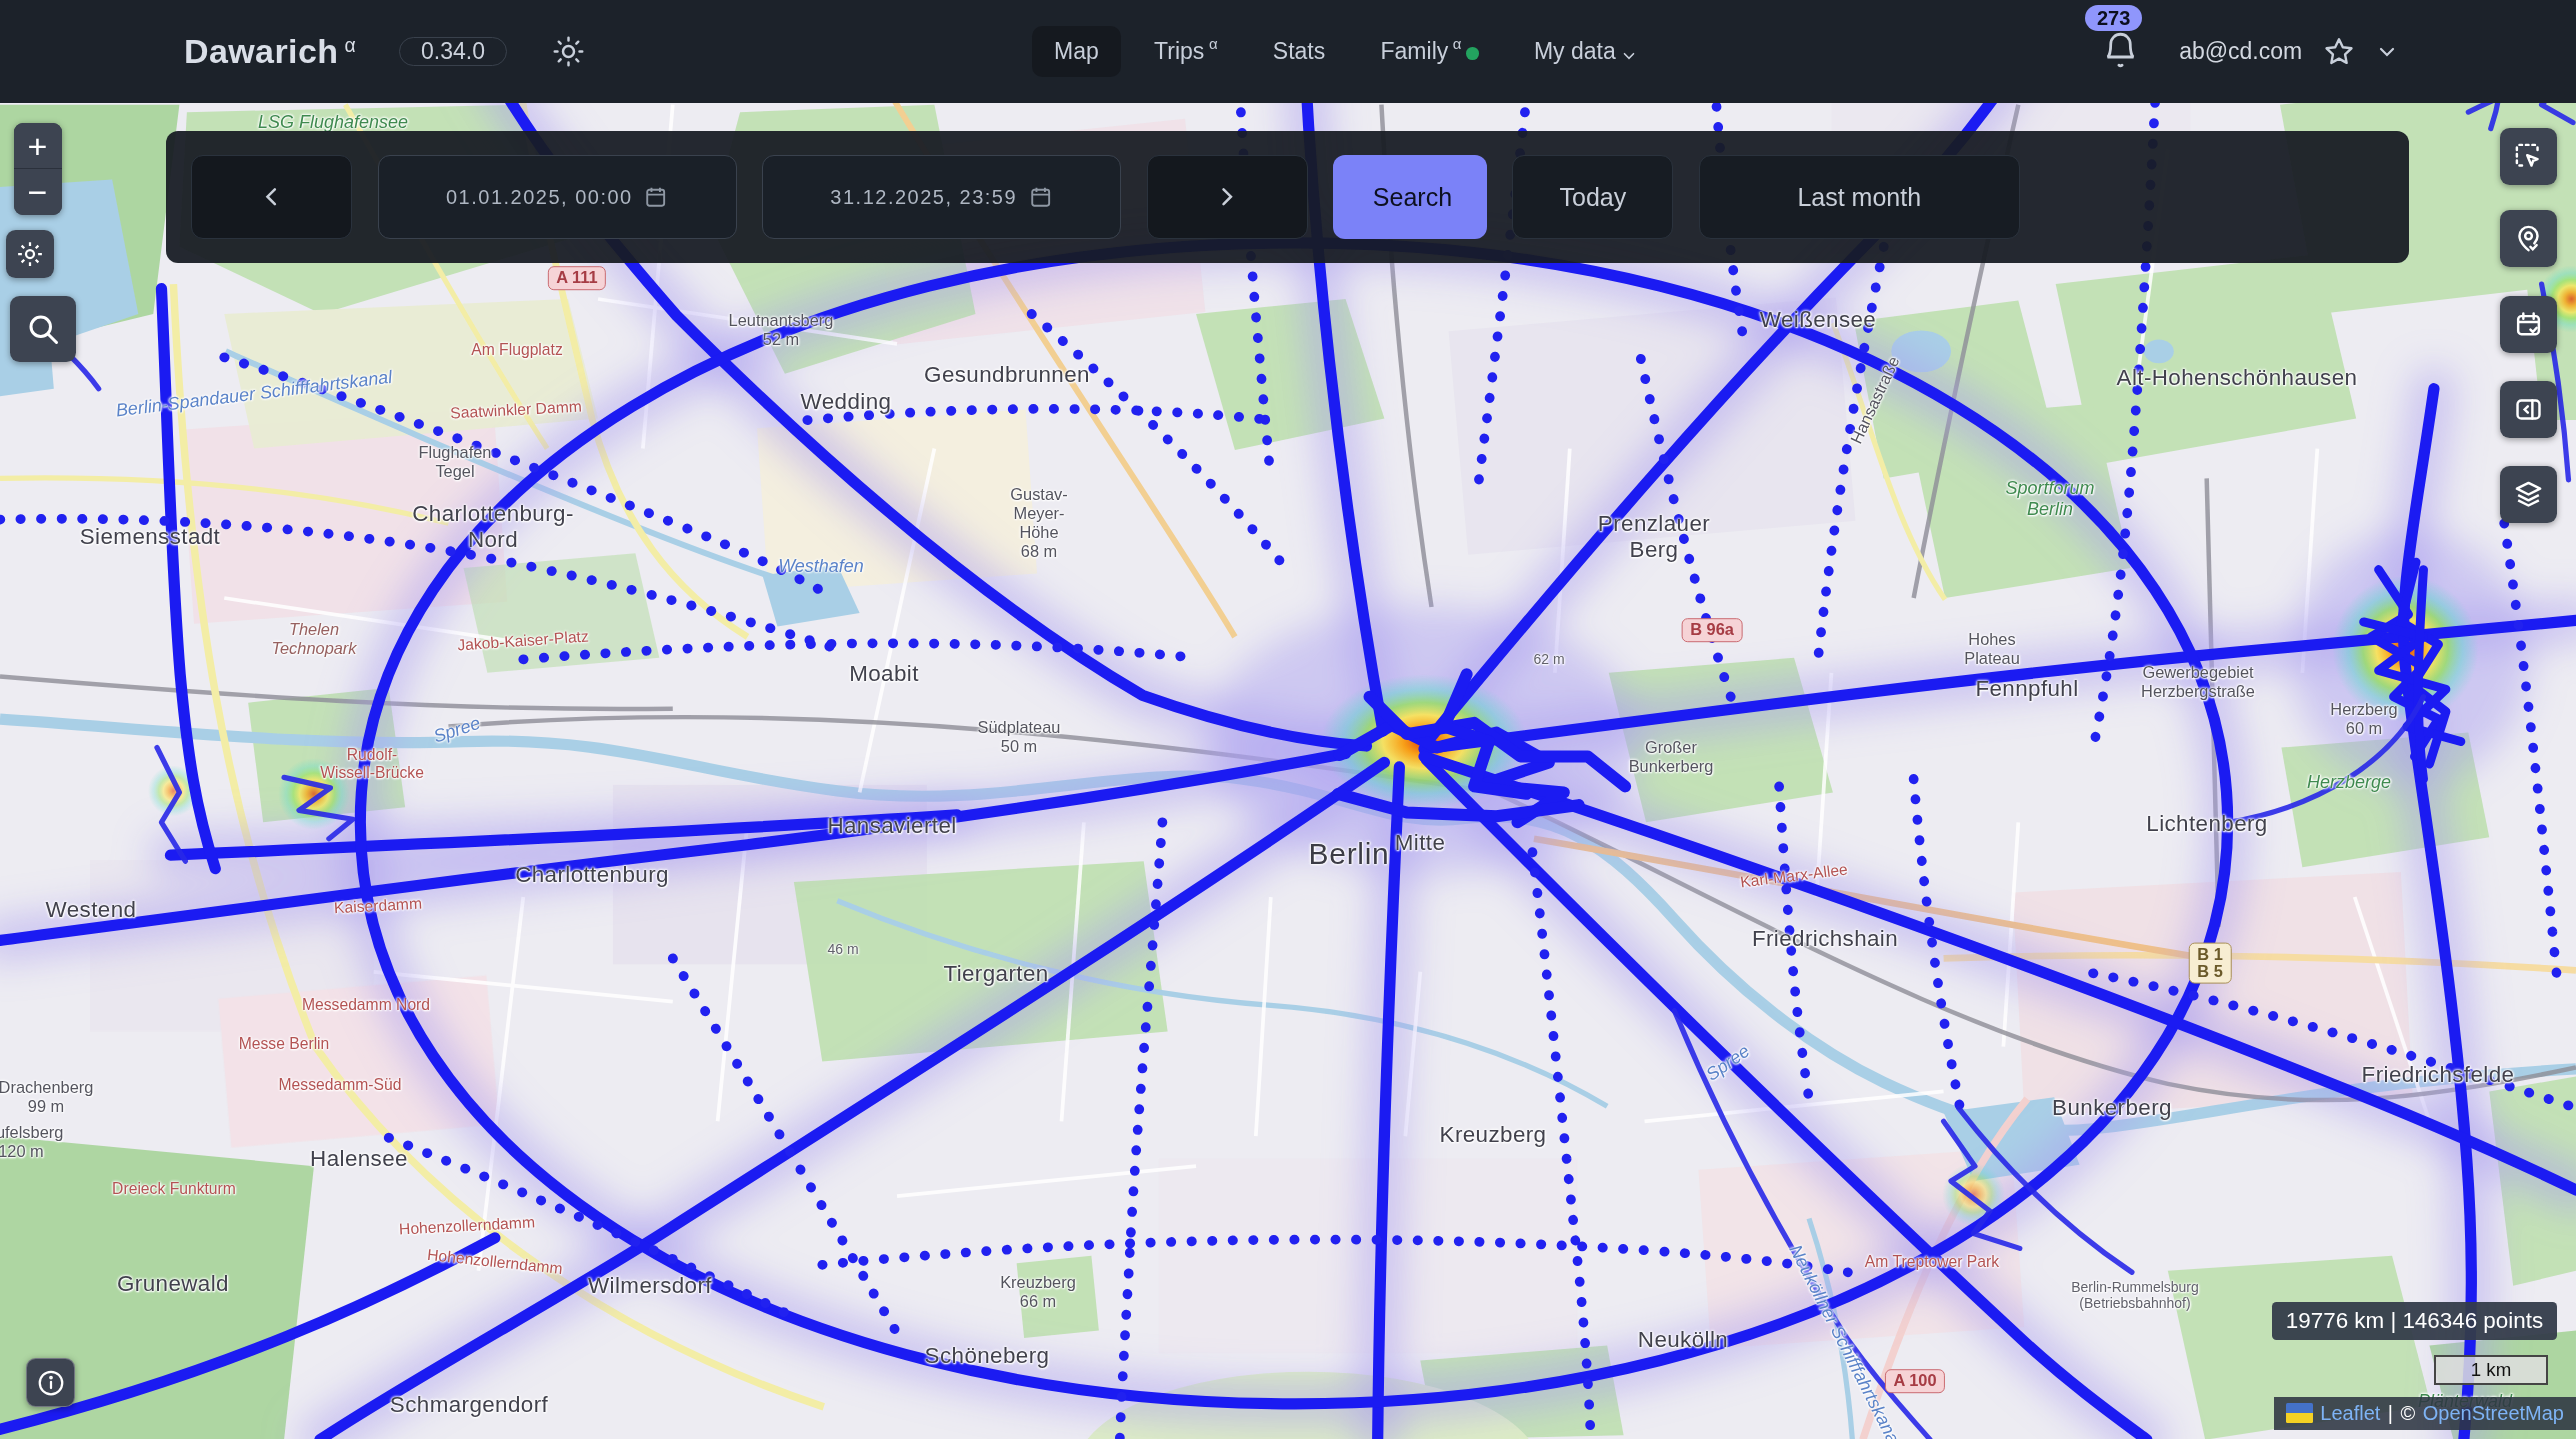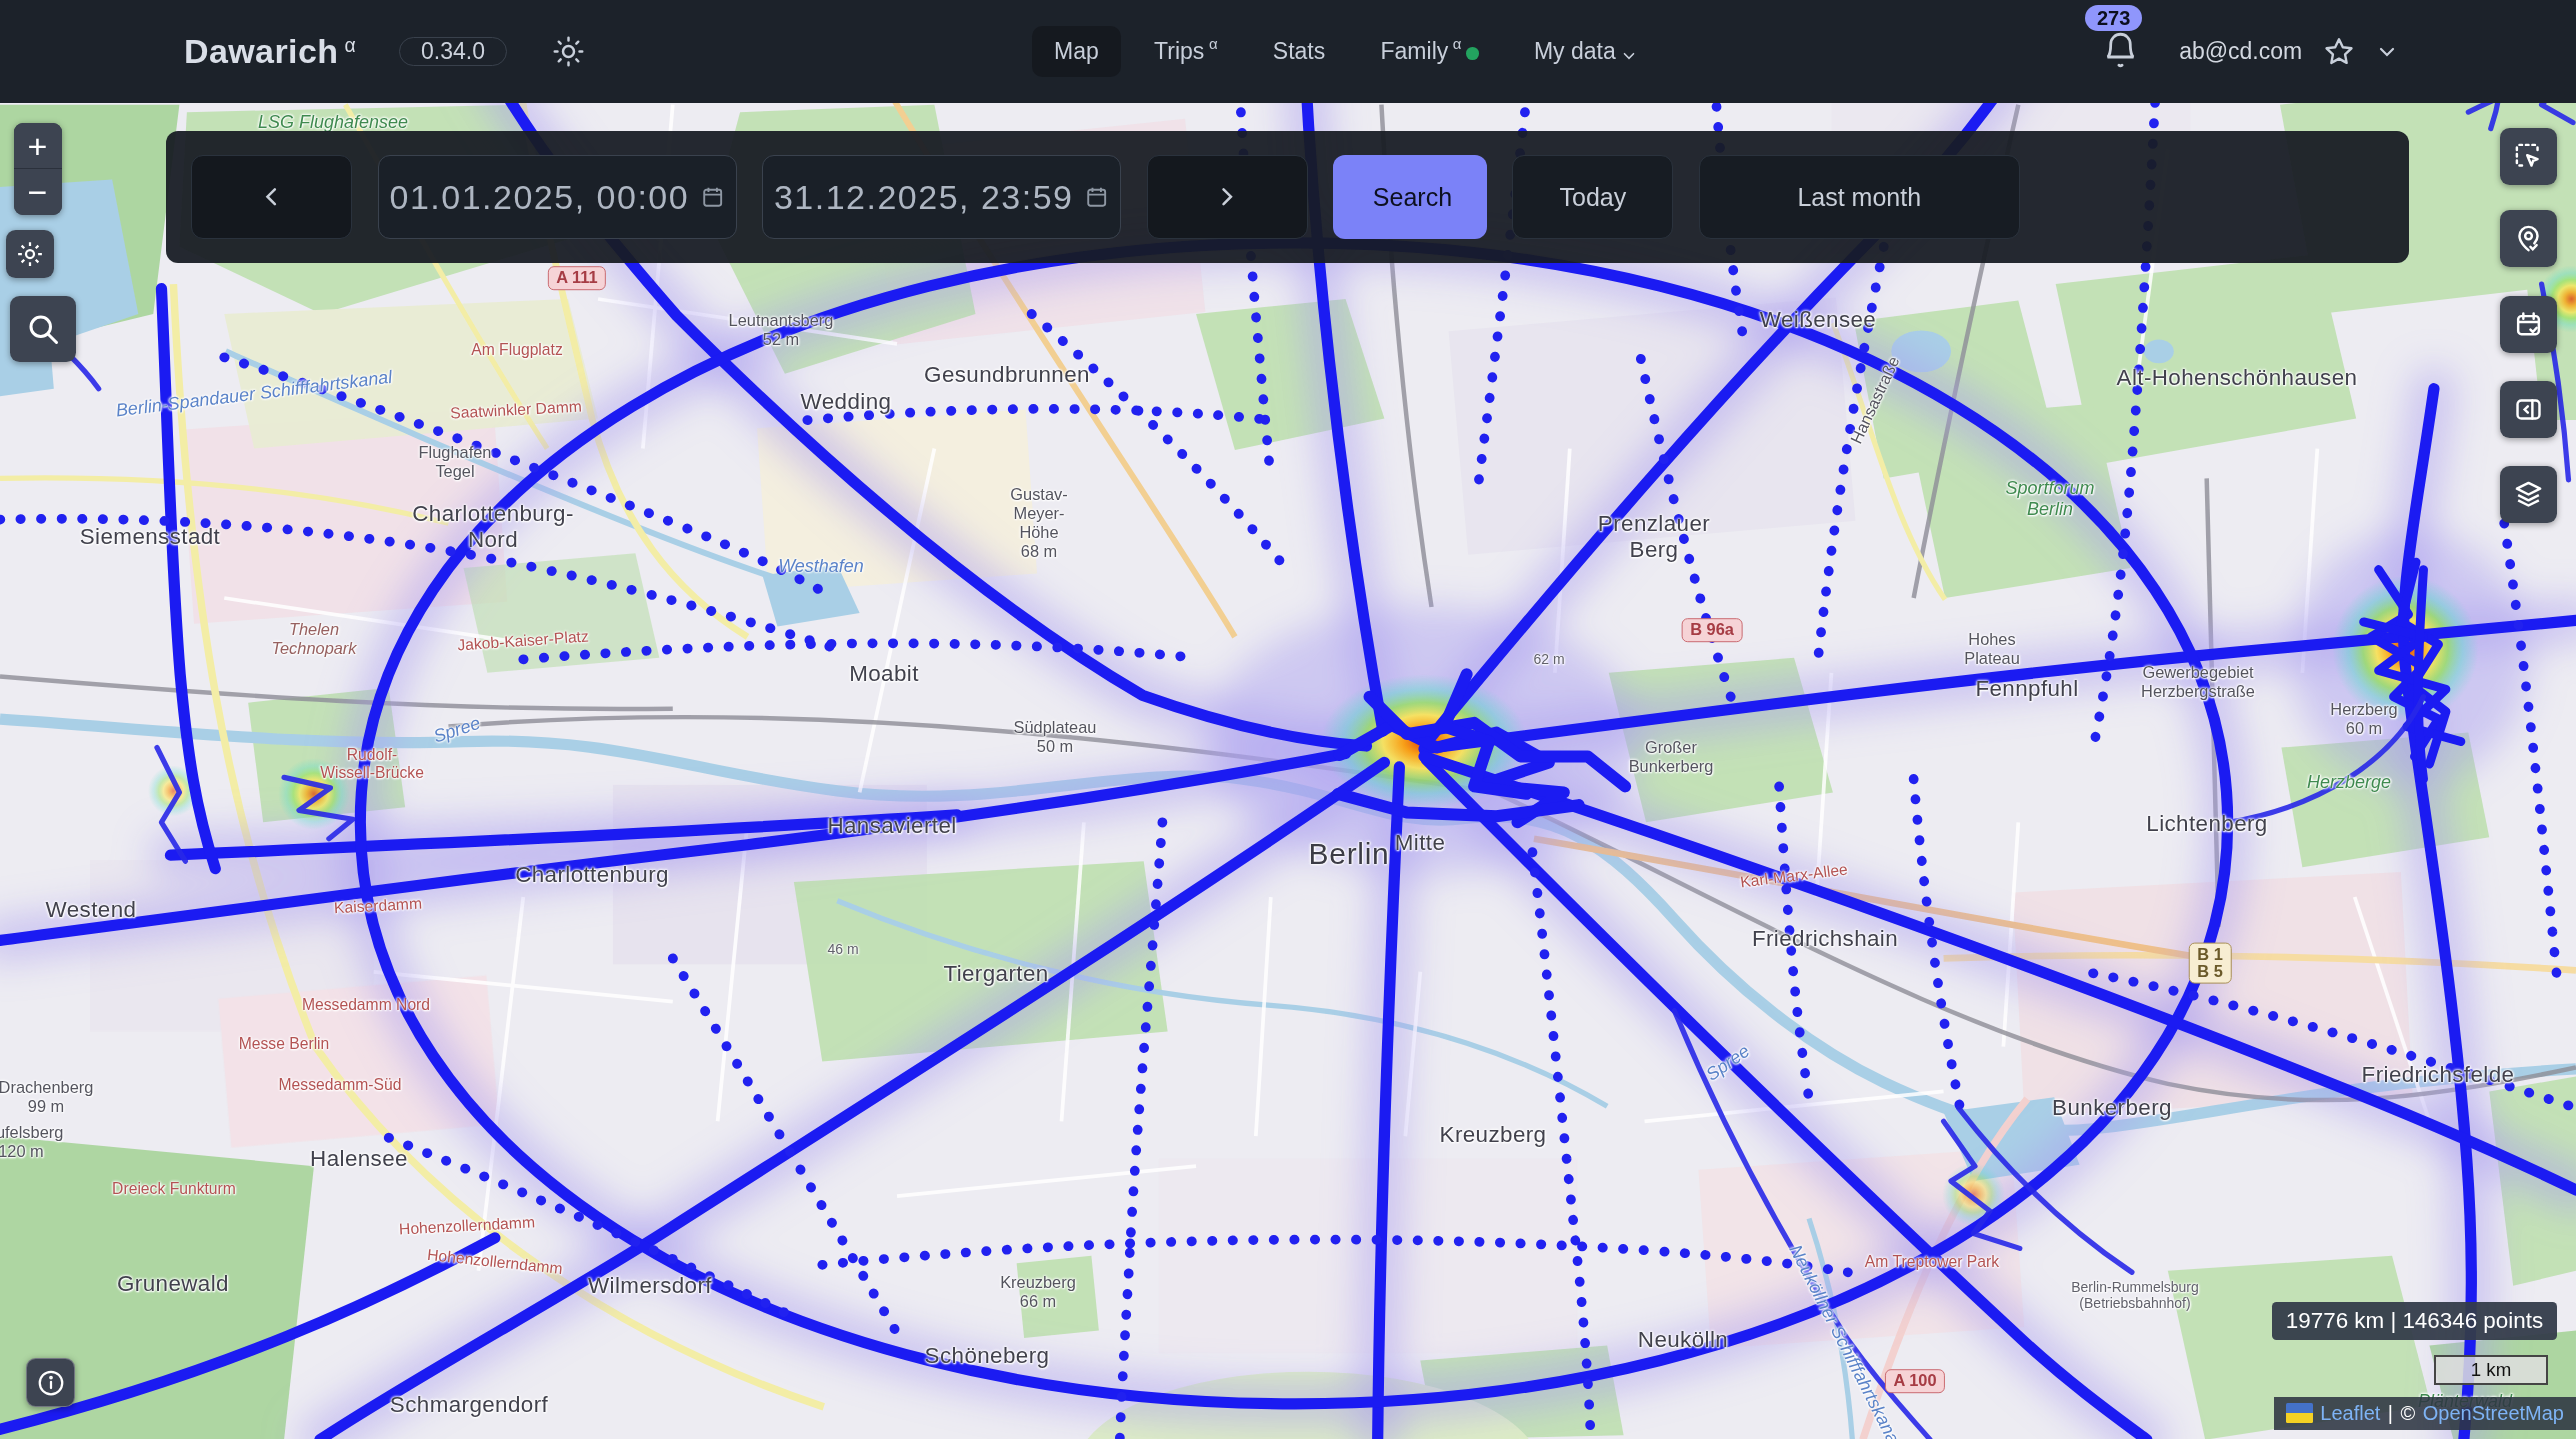--- a/index.html
+++ b/index.html
@@ -44,21 +44,21 @@
   .email{font-size:23px;color:#d3d8e1;}
   .icon-btn{background:none;border:none;cursor:pointer;display:flex;align-items:center;padding:0;}
 
   
   .ctrlbar{position:absolute;left:166px;top:131px;width:2243px;height:132px;background:rgba(23,28,35,.94);
            border-radius:12px;display:flex;align-items:center;gap:25.4px;padding:0 25.4px;z-index:40;}
   .cbtn{height:84px;background:#171c23;border:1.5px solid #2a323d;border-radius:12px;color:#c9cfd9;font-size:25px;
         display:flex;align-items:center;justify-content:center;cursor:pointer;}
   .arrow-btn{width:161px;background:#14181e;}
   .date-field{width:359px;height:84px;background:#1a2028;border:1.5px solid #3a424e;border-radius:12px;color:#aeb6c2;
-        font-size:34px;letter-spacing:1.5px;display:flex;align-items:center;justify-content:center;gap:10.5px;cursor:text;}
+        font-size:20px;letter-spacing:1.5px;display:flex;align-items:center;justify-content:center;gap:10.5px;cursor:text;}
   .btn-search{width:154px;background:#7b82f8;border:none;color:#0d1020;font-weight:normal;padding-left:11px;}
   .btn-today{width:161px;}
   .btn-7d{width:321px;}
   .btn-month{width:321px;}
 
   
   .mapbtn{position:absolute;background:#3d4451;border:none;border-radius:9.7px;display:flex;align-items:center;
           justify-content:center;cursor:pointer;box-shadow:0 1.5px 6px rgba(0,0,0,.35);z-index:30;}
   .zoomctl{position:absolute;left:13.5px;top:123px;width:48px;background:#3d4451;border-radius:9px;overflow:hidden;
            box-shadow:0 1.5px 6px rgba(0,0,0,.35);z-index:30;}
@@ -330,21 +330,21 @@
       <span class="ml g" style="left: 2027px; top: 689px;">Fennpfuhl</span>
       <span class="ml gs" style="left: 2198px; top: 682px;">Gewerbegebiet
 Herzbergstraße</span>
       <span class="ml gs" style="left: 2364px; top: 719px;">Herzberg
 60 m</span>
       <span class="ml gi" style="left: 2349px; top: 782px;">Herzberge</span>
       <span class="ml mi" style="left: 314px; top: 639px;">Thelen
 Technopark</span>
       <span class="ml rs" style="left: 523px; top: 641px; transform: translate(-50%, -50%) rotate(-4deg);">Jakob-Kaiser-Platz</span>
       <span class="ml g" style="left: 884px; top: 674px;">Moabit</span>
-      <span class="ml gs" style="left: 1019px; top: 737px; margin-left: 36px;">Südplateau
+      <span class="ml gs" style="left: 1019px; top: 737px;">Südplateau
 50 m</span>
       <span class="ml rs" style="left: 372px; top: 764px;">Rudolf-
 Wissell-Brücke</span>
       <span class="ml bi" style="left: 457px; top: 730px; transform: translate(-50%, -50%) rotate(-18deg);">Spree</span>
       <span class="ml gt" style="left: 1549px; top: 659px;">62 m</span>
       <span class="ml gs" style="left: 1671px; top: 757px;">Großer
 Bunkerberg</span>
       <span class="ml g" style="left: 892px; top: 826px;">Hansaviertel</span>
       <span class="ml gL" style="left: 1349px; top: 854px;">Berlin</span>
       <span class="ml g" style="left: 1420px; top: 843px;">Mitte</span>

